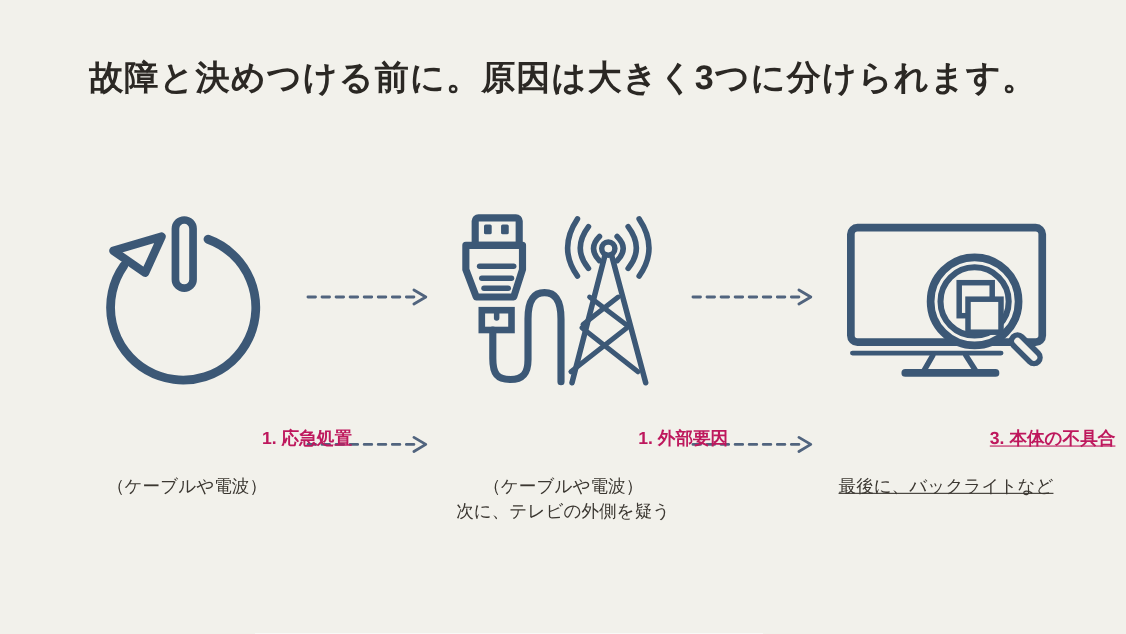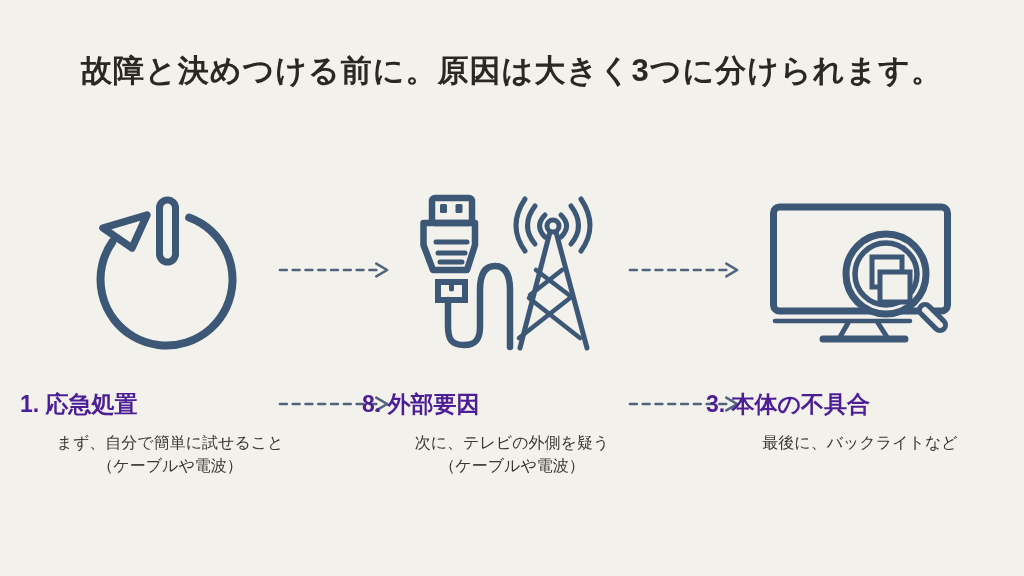--- a/index.html
+++ b/index.html
@@ -15,23 +15,23 @@
   .st{fill:none;stroke:#3C5876;stroke-linecap:round;}
   .bgfill{fill:#F2F1EB;}
   .solid{fill:#3C5876;stroke:none;}
   #icoPower{left:90px;top:192px;width:154px;height:165px;}
   #icoCable{left:419px;top:188px;width:190px;height:170px;}
   #icoTv{left:770px;top:200px;width:185px;height:145px;}
   .arrow{width:116px;height:22px;}
   .arrow path{fill:none;stroke:#51647E;stroke-width:2.6;stroke-linecap:round;stroke-linejoin:round;}
   .a1{left:277px;top:259px;} .a2{left:627px;top:259px;}
   .a3{left:277px;top:393px;} .a4{left:627px;top:393px;}
-  .step-label{position:absolute;top:389px;font-size:23px;font-weight:700;text-align:left;color:#4c1d95;}
+  .step-label{position:absolute;top:389px;font-size:16px;font-weight:700;text-align:right;color:#be185d;}
   .step-desc{position:absolute;top:431px;font-size:16px;line-height:23px;text-align:center;color:#3B3731;}
-  .c1{left:20px;width:300px;} .c2{left:362px;width:300px;} .c3{left:706px;width:308px;}
+  .c1{left:20px;width:300px;} .c2{left:362px;width:300px;} .c3{left:706px;width:308px;text-decoration:underline;}
 </style>
 </head>
 <body>
 
 <main class="slide">
 
   <h1 class="title">故障と決めつける前に。原因は大きく3つに分けられます。</h1>
 
   <svg id="icoPower" viewBox="0 0 154 165" aria-hidden="true">
     <path class="st" stroke-width="8" d="M 99.1 25.5 A 66 66 0 1 1 22.5 49.6"></path>
@@ -90,28 +90,27 @@
   <svg class="arrow a3" viewBox="0 0 118 22" aria-hidden="true">
     <path d="M 3 11 H 101" stroke-dasharray="7 6"></path>
       <path d="M 101 4.5 L 112 11 L 101 17.5"></path>
   </svg>
   <svg class="arrow a4" viewBox="0 0 118 22" aria-hidden="true">
     <path d="M 3 11 H 101" stroke-dasharray="7 6"></path>
       <path d="M 101 4.5 L 112 11 L 101 17.5"></path>
   </svg>
 
   <div class="step-label c1">1. 応急処置</div>
-  <div class="step-label c2">8. 外部要因</div>
+  <div class="step-label c2">1. 外部要因</div>
   <div class="step-label c3">3. 本体の不具合</div>
 
   <div class="step-desc c1">
-    <div>まず、自分で簡単に試せること</div>
     <div>（ケーブルや電波）</div>
   </div>
   <div class="step-desc c2">
+    <div>（ケーブルや電波）</div>
     <div>次に、テレビの外側を疑う</div>
-    <div>（ケーブルや電波）</div>
   </div>
   <div class="step-desc c3">
     <div>最後に、バックライトなど</div>
   </div>
 
 </main>
 
 </body></html>

